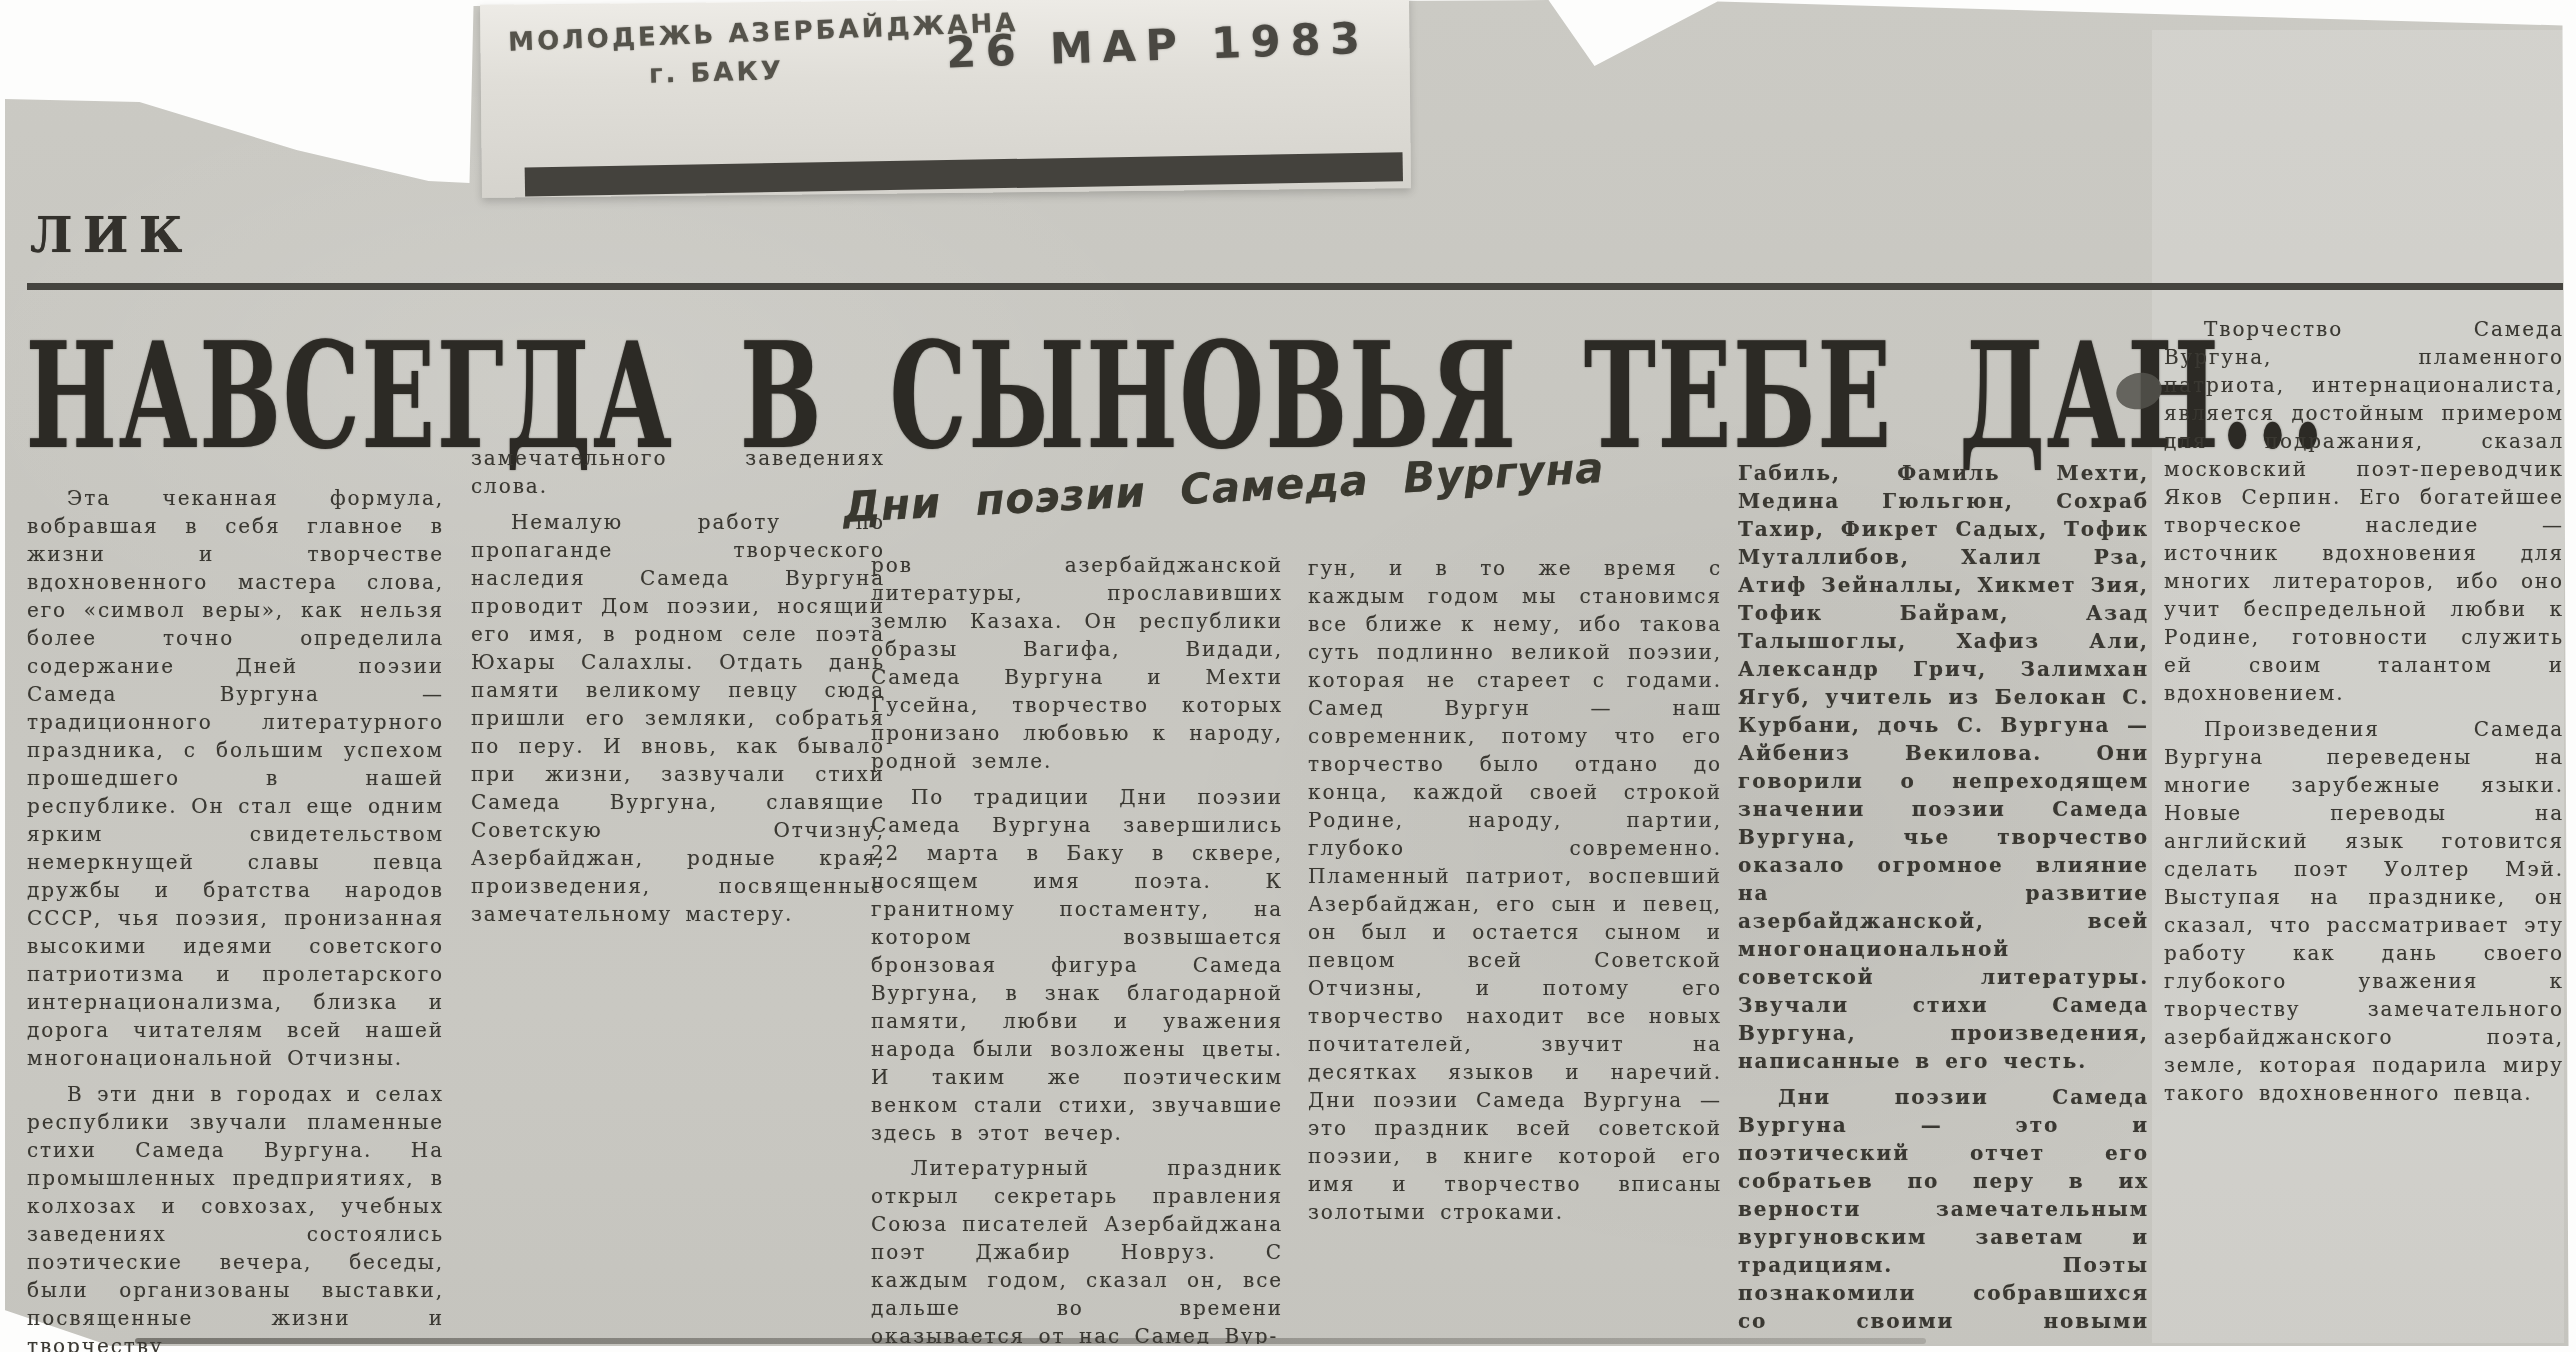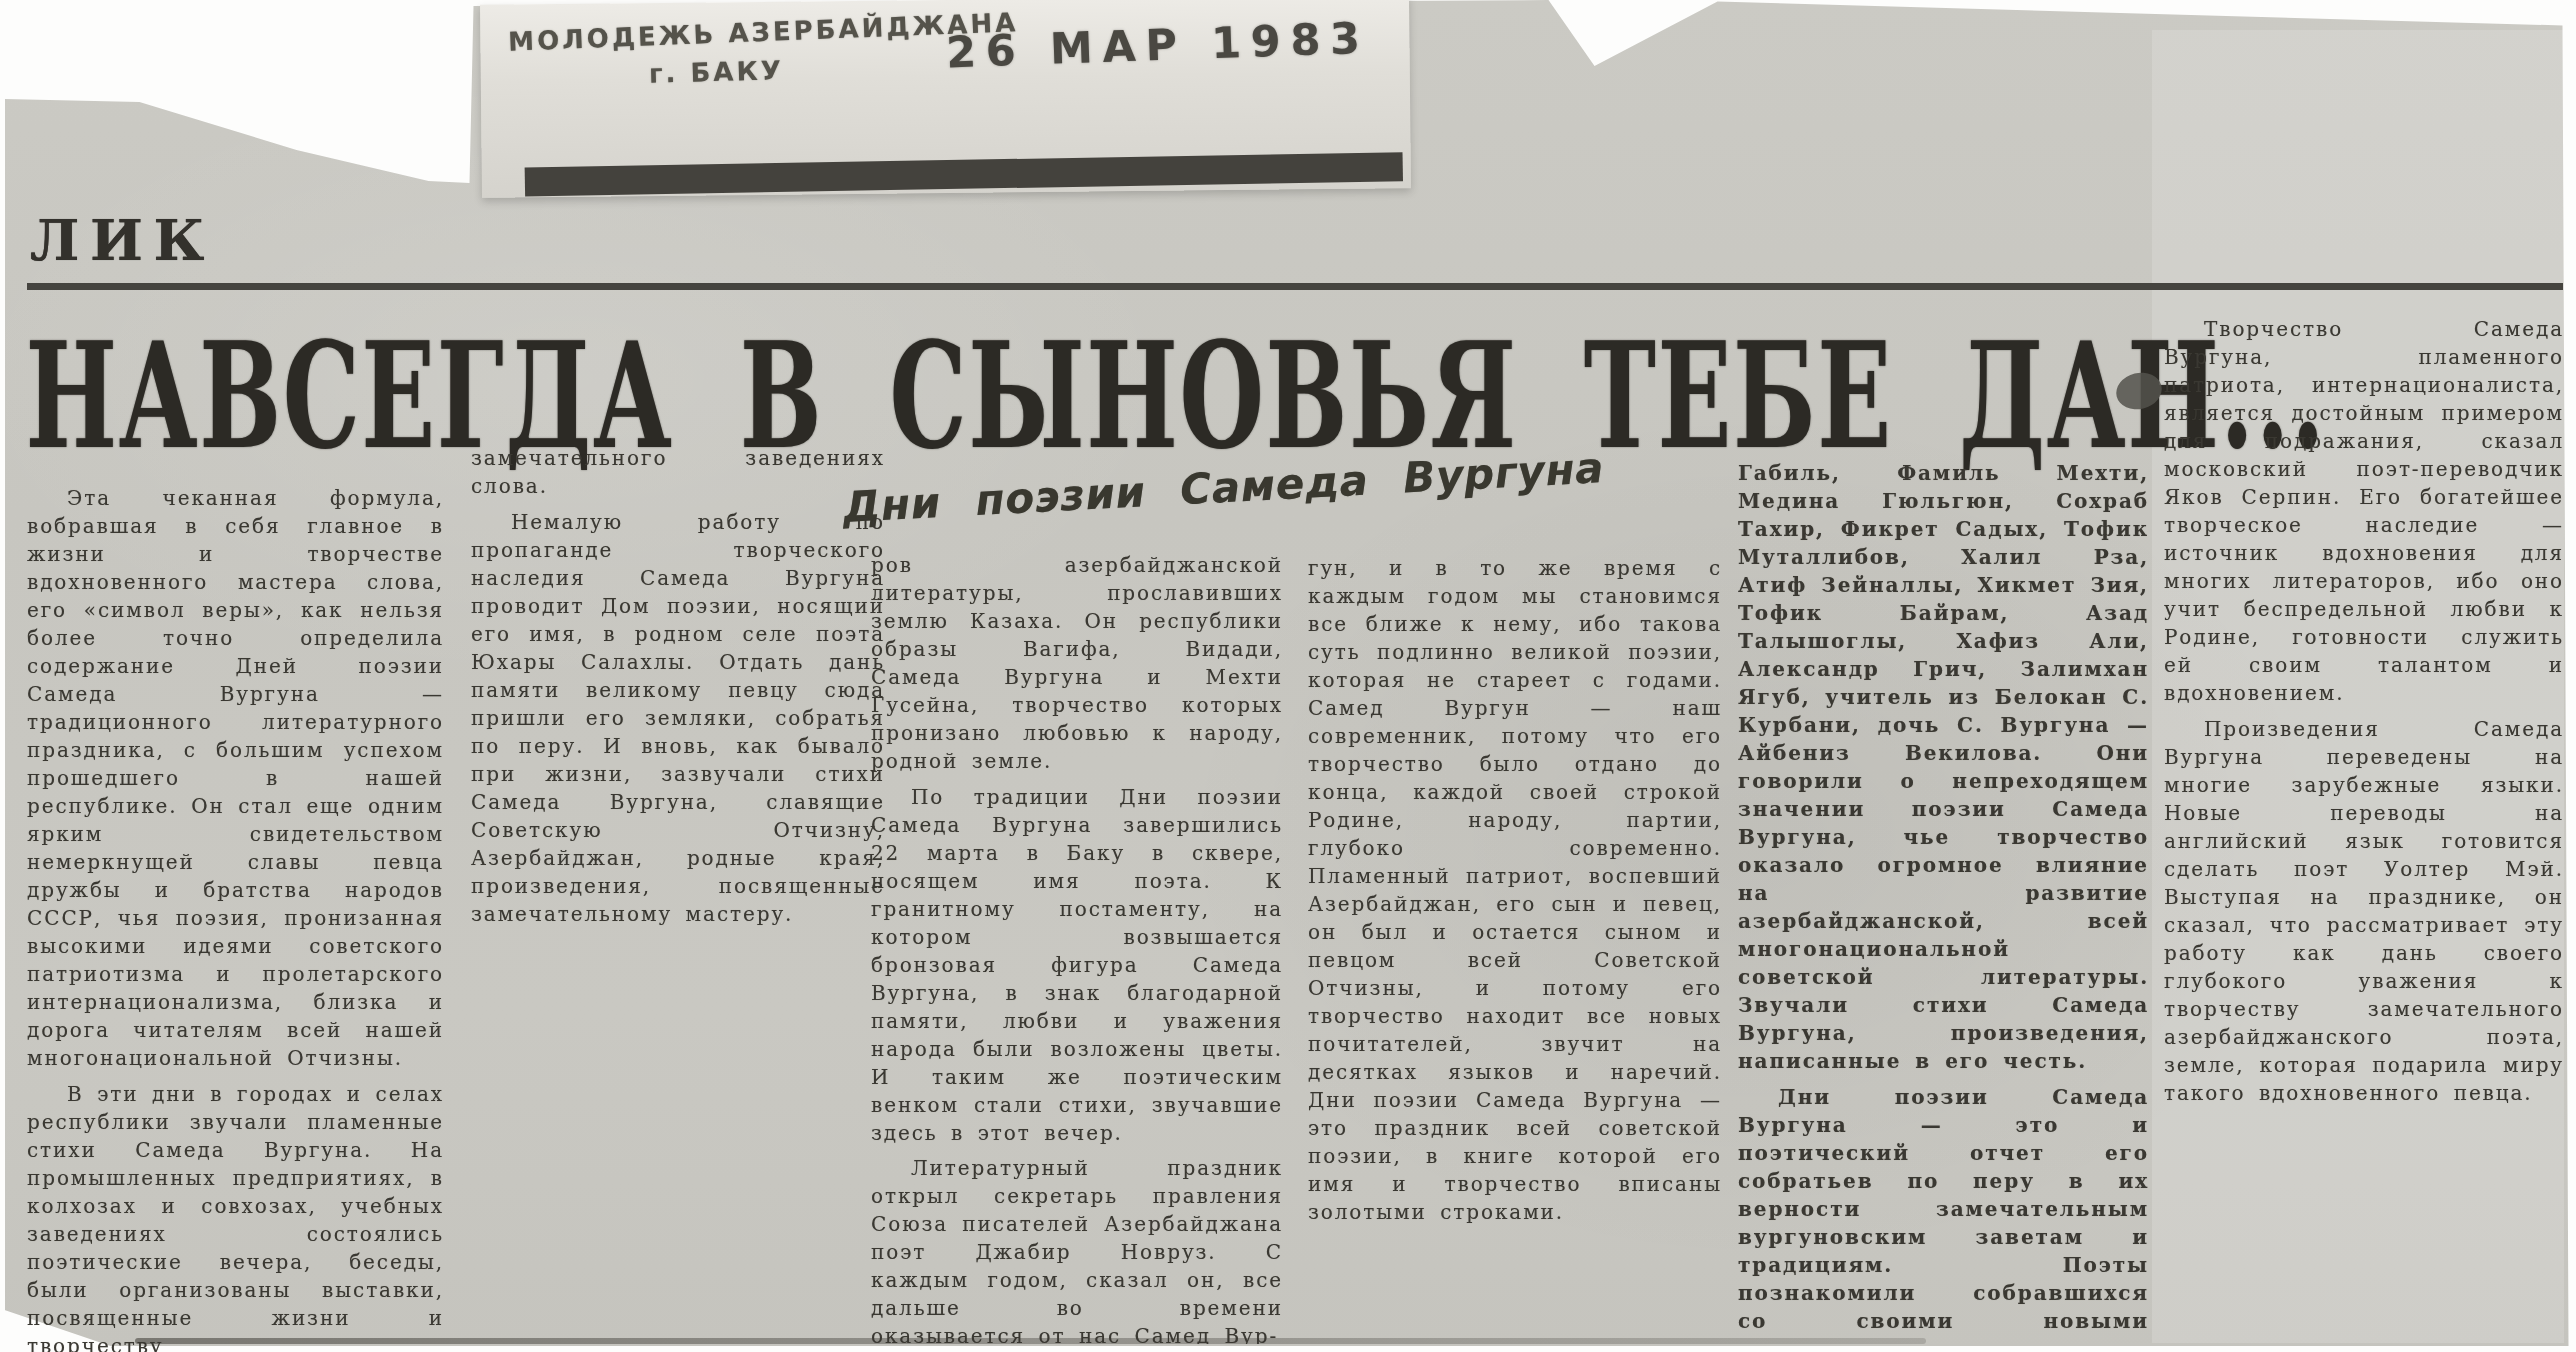--- a/index.html
+++ b/index.html
@@ -25,21 +25,21 @@
   
   .stamp-org1,.stamp-org2{position:absolute;font-family:"DejaVu Sans",sans-serif;
     font-weight:bold;color:#55534b;letter-spacing:3px;
     text-shadow:0 0 1.5px rgba(85,83,75,.55);}
   .stamp-org1{left:508px;top:16.5px;font-size:26px;transform:rotate(-2.2deg);}
   .stamp-org2{left:649px;top:57px;font-size:26px;transform:rotate(-1.5deg);}
   .stamp-date{position:absolute;left:946px;top:19.5px;font-family:"DejaVu Sans",sans-serif;
     font-weight:bold;font-size:43px;color:#4a4842;letter-spacing:9.7px;
     transform:rotate(-2deg);text-shadow:0 0 2.2px rgba(74,72,66,.5);}
   
-  .rubric{position:absolute;left:30px;top:207px;font-weight:bold;font-size:56px;
+  .rubric{position:absolute;left:30px;top:207px;font-weight:bold;font-size:48px;
     letter-spacing:10.5px;color:#33312c;text-shadow:0 0 0.7px #33312c;}
   .headline-rule{position:absolute;left:27px;top:283px;width:2536px;height:6.7px;
     background:#45443f;}
   .headline{position:absolute;left:25.5px;top:310px;width:2075px;margin:0;
     font-weight:bold;font-size:97px;color:#2c2a25;white-space:nowrap;
     letter-spacing:1.5px;word-spacing:31px;transform:scaleY(1.5);
     transform-origin:left top;text-shadow:0 0 1.5px rgba(44,42,37,.6);}
   .subhead{position:absolute;left:843px;top:483px;margin:0;
     font-family:"DejaVu Sans",sans-serif;font-style:italic;font-weight:bold;
     font-size:42px;color:#39382f;letter-spacing:0.7px;word-spacing:19.5px;

